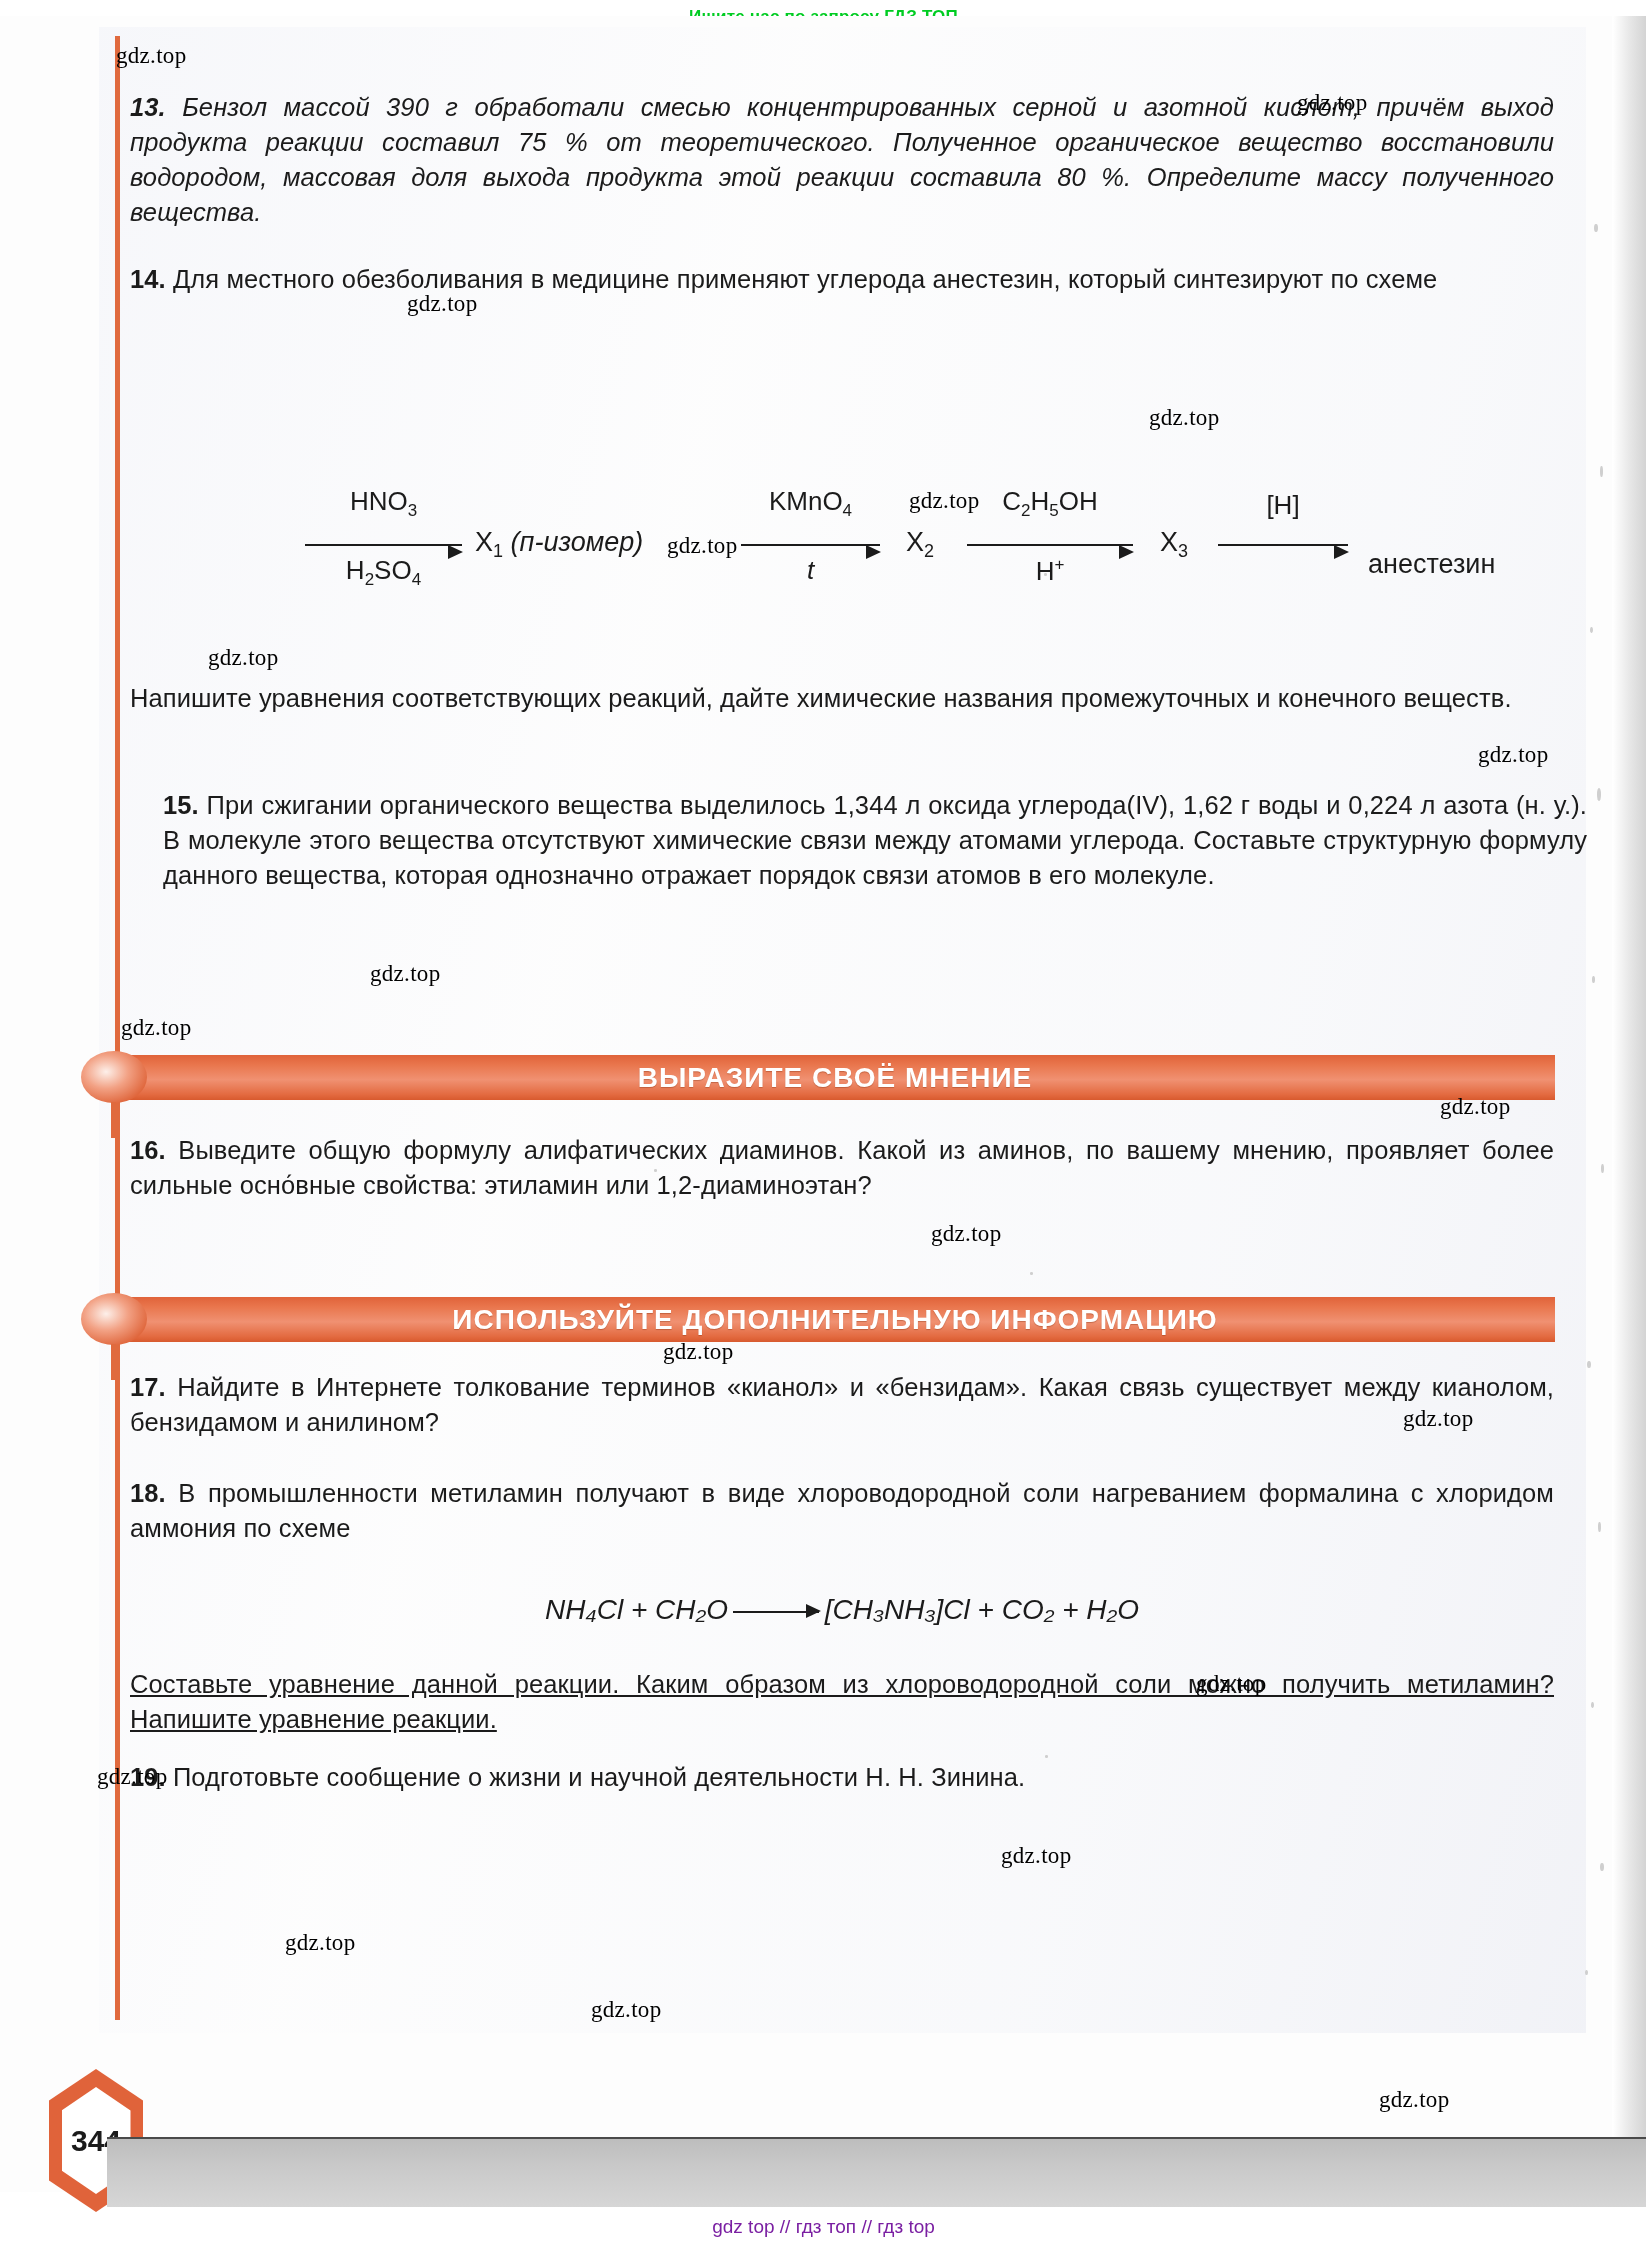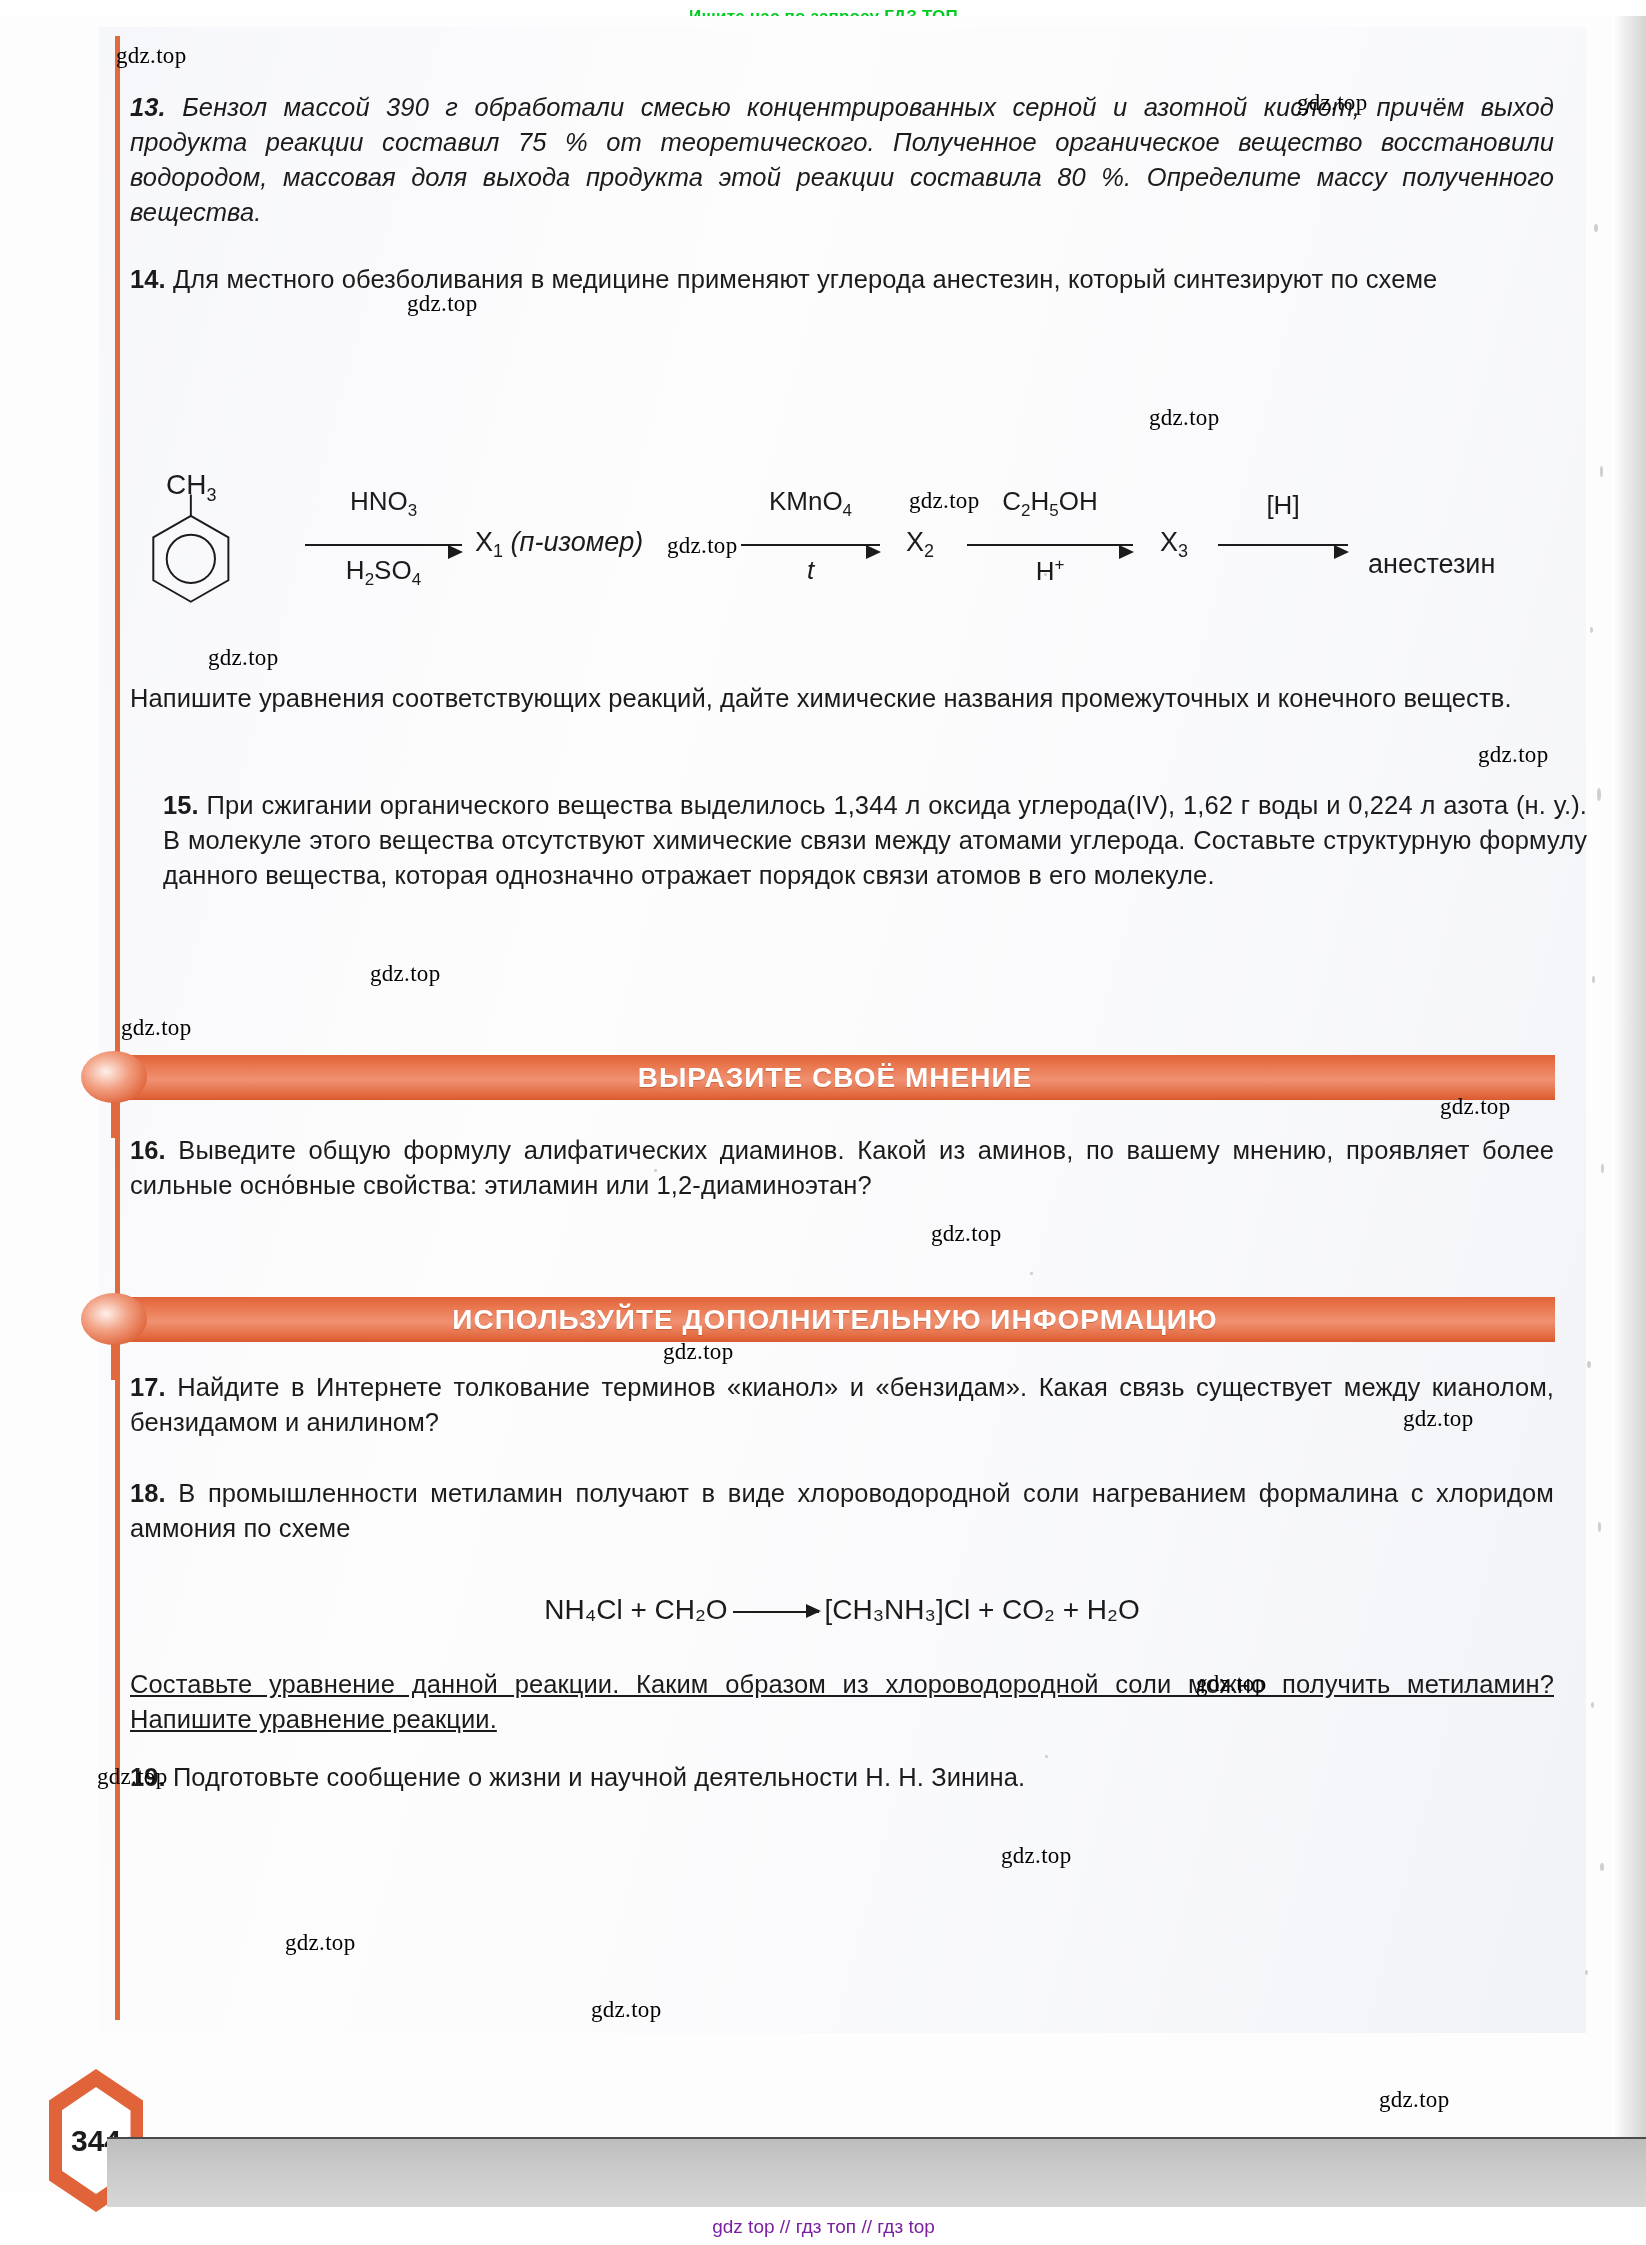--- a/index.html
+++ b/index.html
@@ -201,30 +201,20 @@
     <span>Бензол массой 390 г обработали смесью концентрированных серной и азотной кислот, причём выход продукта реакции составил 75 % от теоретического. Полученное органическое вещество восстановили водородом, массовая доля выхода продукта этой реакции составила 80 %. Определите массу полученного вещества.</span>
   </div>
 
   <div class="para" style="top:226px;">
     <span class="num">14.</span>
     <span>Для местного обезболивания в медицине применяют углерода анестезин, который синтезируют по схеме</span>
   </div>
 
   <div class="scheme" style="top:419px;">
 
-    <div class="benzene">
-      <div class="ch3">
-        <span>CH</span><sub>3</sub>
-      </div>
-      <svg width="143" height="152" viewBox="0 0 160 170">
-        <line x1="58" y1="48" x2="58" y2="24" stroke="#1b1b1b" stroke-width="2.2"></line>
-        <polygon points="58,48 100,72 100,120 58,144 16,120 16,72" fill="none" stroke="#1b1b1b" stroke-width="2.2"></polygon>
-        <circle cx="58" cy="96" r="27" fill="none" stroke="#1b1b1b" stroke-width="2.2"></circle>
-      </svg>
-    </div>
 
     <div class="arrowbox" style="left:175px; top:82px; width:157px;">
       <div class="top" style="width:157px;">
         <span>HNO</span><sub>3</sub>
       </div>
       <div class="arrowline" style="width:157px;">
           <span class="arrowhead"></span>
         </div>
       <div class="bot" style="width:157px;">
         <span>H</span><sub>2</sub><span>SO</span><sub>4</sub>
@@ -316,21 +306,21 @@
   <div class="para" style="top:1334px;">
     <span class="num">17.</span>
     <span>Найдите в Интернете толкование терминов «кианол» и «бензидам». Какая связь существует между кианолом, бензидамом и анилином?</span>
   </div>
 
   <div class="para" style="top:1440px;">
     <span class="num">18.</span>
     <span>В промышленности метиламин получают в виде хлороводородной соли нагреванием формалина с хлоридом аммония по схеме</span>
   </div>
 
-  <div class="eqn" style="top:1558px;">
+  <div class="eqn" style="top:1558px;font-style:italic;">
     <span>NH₄Cl + CH₂O</span><span class="ar"><span class="ln"></span><span class="hd"></span></span><span>[CH₃NH₃]Cl + CO₂ + H₂O</span>
   </div>
 
   <div class="para" style="top:1631px;text-decoration:underline;">Составьте уравнение данной реакции. Каким образом из хлороводородной соли можно получить метиламин? Напишите уравнение реакции.</div>
 
   <div class="para nojust" style="top:1724px;">
     <span class="num">19.</span>
     <span>Подготовьте сообщение о жизни и научной деятельности Н. Н. Зинина.</span>
   </div>
 

